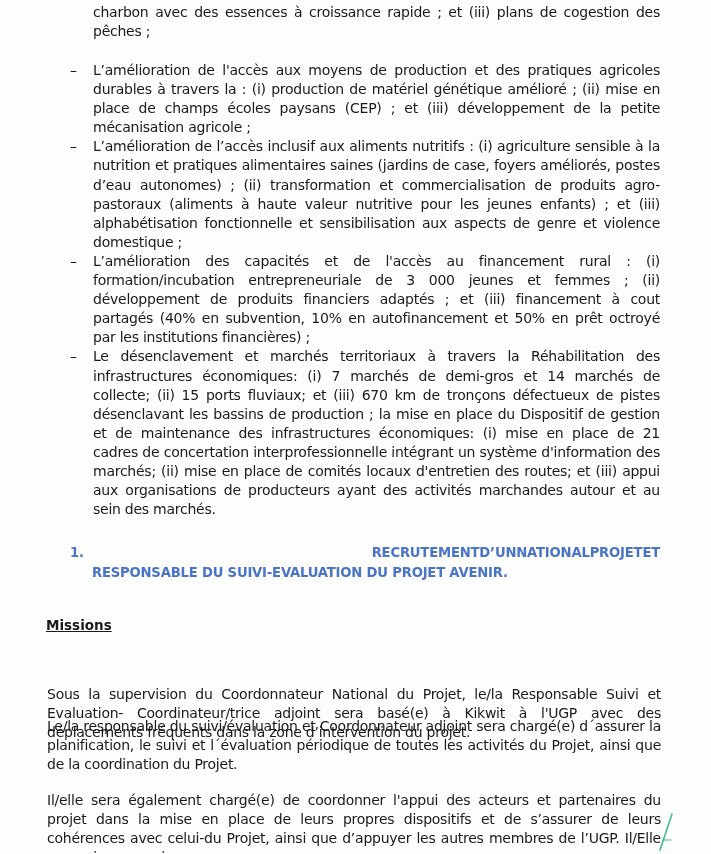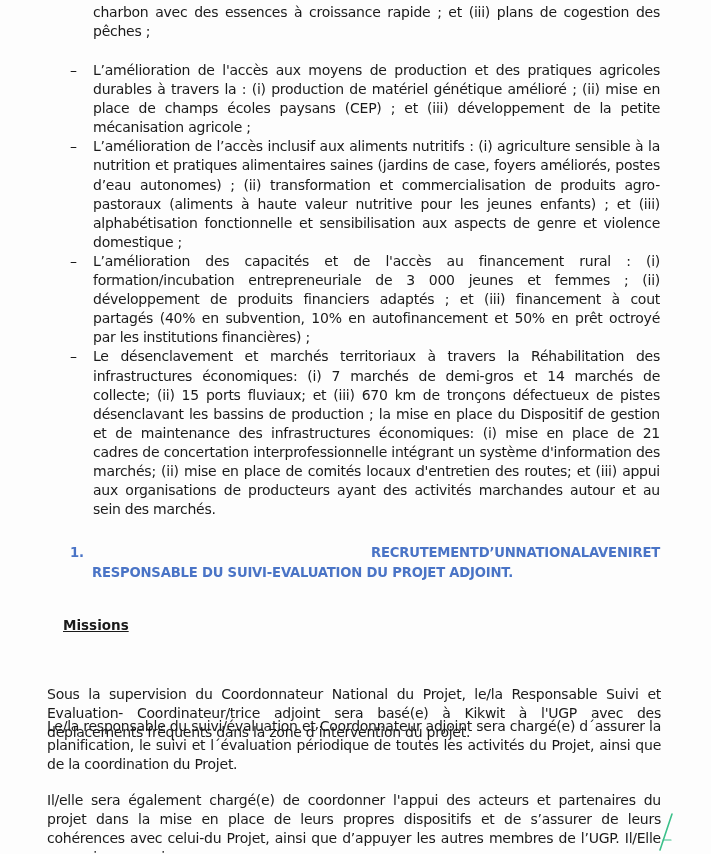--- a/index.html
+++ b/index.html
@@ -18,21 +18,21 @@
   .bullets li .dash { position: absolute; left: 0; top: 0; }
   .heading {
     position: absolute; left: 70px; width: 590px; top: 543px;
     color: #4a74c6; font-weight: bold; font-size: 13.2px; line-height: 20px;
     letter-spacing: -0.2px;
   }
   .heading .num { position: absolute; left: 0; top: 0; }
   .heading .htext { padding-left: 22px; text-align: justify; text-align-last: left; }
   .heading .line1 { display: flex; justify-content: flex-end; }
   .missions {
-    position: absolute; left: 63px; top: 617px;
+    position: absolute; left: 46px; top: 617px;
     font-weight: bold; text-decoration: underline; font-size: 13.5px;
   }
   .para { position: absolute; left: 47px; width: 614px; }
   .p1 { top: 685px; }
   .p2 { top: 717px; }
   .p3 { top: 791px; }
   .mark {
     position: absolute; left: 656px; top: 812px; width: 24px; height: 40px;
   }
 </style>
@@ -62,24 +62,24 @@
     </li>
   </ul>
 
   <div class="heading">
     <span class="num">1.</span>
     <div class="htext">
       <div class="line1">
         <span>RECRUTEMENT</span>
         <span>D’UN</span>
         <span>NATIONAL</span>
-        <span>AVENIR</span>
+        <span>PROJET</span>
         <span>ET</span>
       </div>
-      <div>RESPONSABLE DU SUIVI-EVALUATION DU PROJET ADJOINT.</div>
+      <div>RESPONSABLE DU SUIVI-EVALUATION DU PROJET AVENIR.</div>
     </div>
   </div>
 
   <div class="missions">Missions</div>
 
   <div class="para p1 txt">Sous la supervision du Coordonnateur National du Projet, le/la Responsable Suivi et Evaluation- Coordinateur/trice adjoint sera basé(e) à Kikwit à l'UGP avec des déplacements fréquents dans la zone d’intervention du projet.</div>
   <div class="para p3 txt">Il/elle sera également chargé(e) de coordonner l'appui des acteurs et partenaires du projet dans la mise en place de leurs propres dispositifs et de s’assurer de leurs cohérences avec celui-du Projet, ainsi que d’appuyer les autres membres de l’UGP. Il/Elle supervisera aussi</div>
   <div class="para p2 txt">Le/la responsable du suivi/évaluation et Coordonnateur adjoint sera chargé(e) d´assurer la planification, le suivi et l´évaluation périodique de toutes les activités du Projet, ainsi que de la coordination du Projet.</div>
 
   <svg class="mark" viewBox="0 0 24 40">

